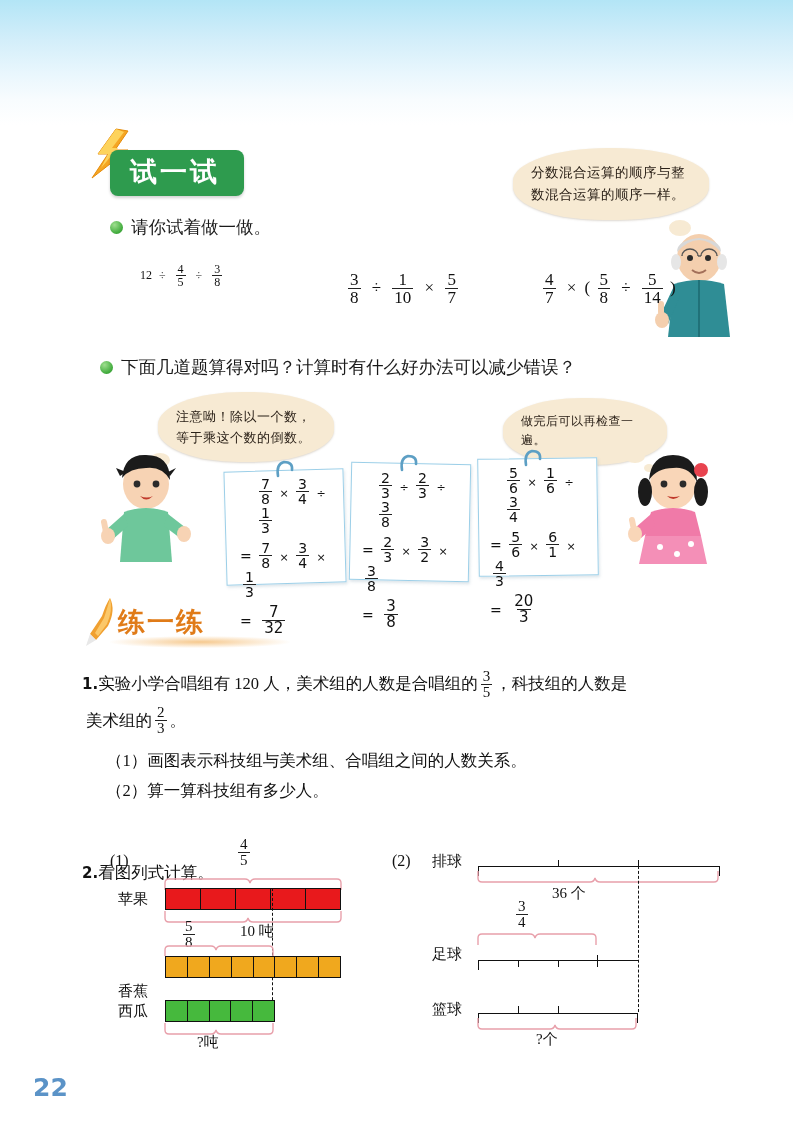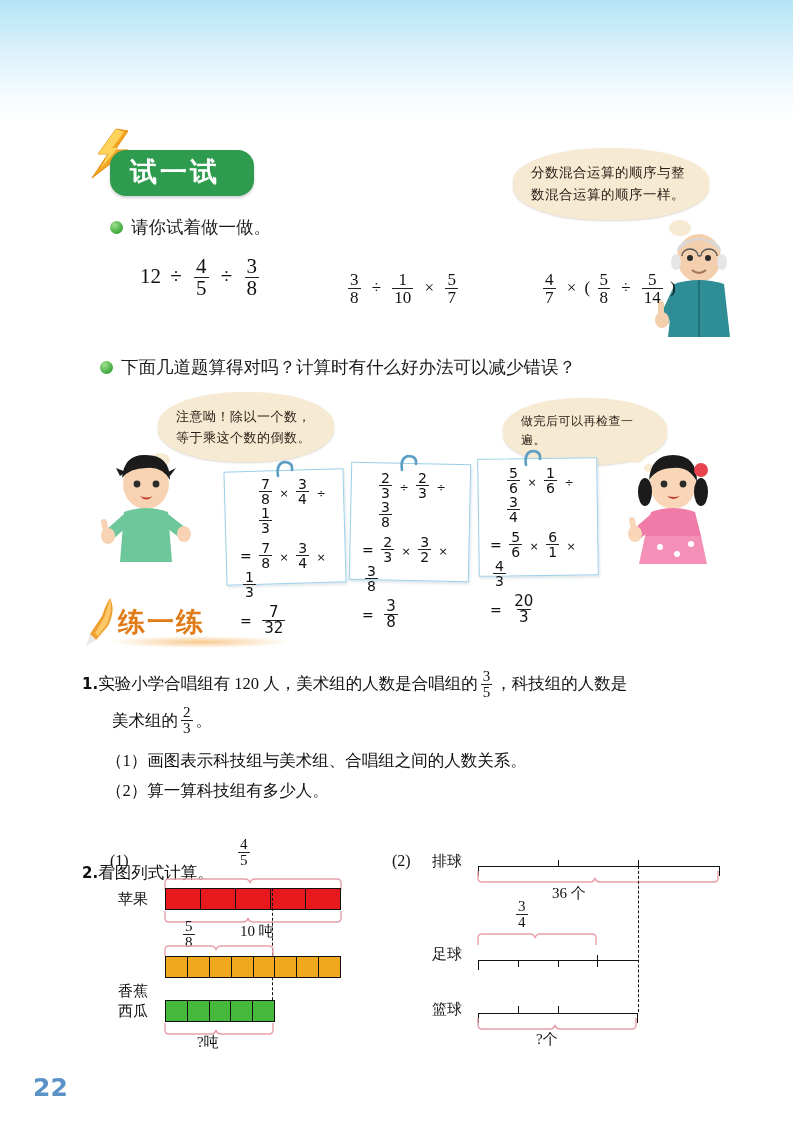--- a/index.html
+++ b/index.html
@@ -19,22 +19,22 @@
   .frac{display:inline-flex;flex-direction:column;align-items:center;vertical-align:middle;line-height:1;margin:0 3px;position:relative;top:-1px;}
   .frac .num{padding:0 2px;}
   .frac .den{padding:0 2px;border-top:1.3px solid #222;}
   .op{margin:0 4px;}
 
   
   .shishi-wrap{position:absolute;left:88px;top:142px;width:260px;height:54px;}
   .bolt{position:absolute;left:0px;top:-14px;width:46px;height:52px;}
   .shishi-pill{
     position:absolute;left:22px;top:8px;
-    background:#2e9b4e;border-radius:16px;
-    padding:4px 34px 6px 20px;
+    background:#2e9b4e;border-radius:8px;
+    padding:4px 24px 6px 20px;
     color:#ffffff;font-family:"DejaVu Sans",sans-serif;
     font-size:27px;font-weight:bold;letter-spacing:3px;
     box-shadow:0 2px 3px rgba(0,0,0,.18);
   }
 
   
   .bullet{
     display:inline-block;width:13px;height:13px;border-radius:50%;
     background:radial-gradient(circle at 35% 30%,#9fdf8f,#3ea93a 70%,#2d7d2a);
     vertical-align:-1px;margin-right:8px;
@@ -161,21 +161,21 @@
     <path d="M49 24 a8 7 0 0 1 16 0" fill="none" stroke="#555" stroke-width="1.4"></path>
     <path d="M46 24 L49 24" stroke="#555" stroke-width="1.4"></path>
     <path d="M40 38 Q47 44 54 38" fill="none" stroke="#a3705a" stroke-width="1.8"></path>
     <path d="M22 52 Q47 44 72 52 L78 105 L16 105 Z" fill="#2f8d95"></path>
     <path d="M47 48 L47 105" stroke="#1d6b72" stroke-width="1.6"></path>
     <path d="M22 54 L8 84 L16 92 L28 64 Z" fill="#2f8d95"></path>
     <ellipse cx="10" cy="88" rx="7" ry="8" fill="#f4cfae"></ellipse>
     <path d="M9 80 L9 72" stroke="#f4cfae" stroke-width="6" stroke-linecap="round"></path>
   </svg>
 
-  <div style="position:absolute;left:140px;top:257px;font-size:21px;color:#111;">
+  <div style="position:absolute;left:140px;top:264px;font-size:12px;color:#111;">
     <span>12</span>
     <span class="op">÷</span>
     <span class="frac">
         <span class="num">4</span>
         <span class="den">5</span>
       </span>
     <span class="op">÷</span>
     <span class="frac">
         <span class="num">3</span>
         <span class="den">8</span>
@@ -426,21 +426,21 @@
     <div class="lian-text">练一练</div>
   </div>
 
   <div class="ex" style="left:82px;top:668px;width:640px;">
     <div>
       <span style="font-weight:bold;font-family:'DejaVu Sans',sans-serif;font-size:15px;">1.</span><span>实验小学合唱组有 120 人，美术组的人数是合唱组的</span><span class="frac" style="font-size:15px;">
           <span class="num">3</span>
           <span class="den">5</span>
         </span><span>，科技组的人数是</span>
     </div>
-    <div style="margin-left:30px;margin-top:4px;">
+    <div style="margin-left:4px;margin-top:4px;">
       <span>美术组的</span><span class="frac" style="font-size:15px;">
           <span class="num">2</span>
           <span class="den">3</span>
         </span><span>。</span>
     </div>
   </div>
 
   <div class="ex" style="left:106px;top:745px;">（1）画图表示科技组与美术组、合唱组之间的人数关系。</div>
   <div class="ex" style="left:106px;top:775px;">（2）算一算科技组有多少人。</div>
 

